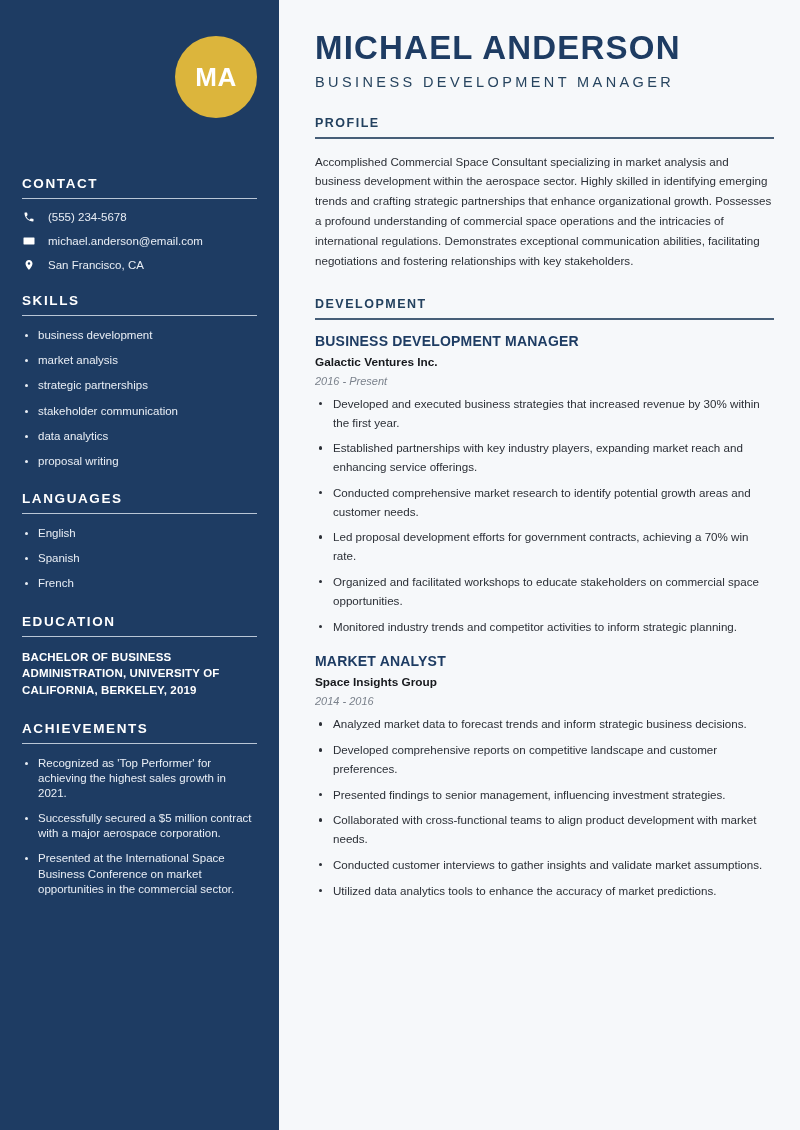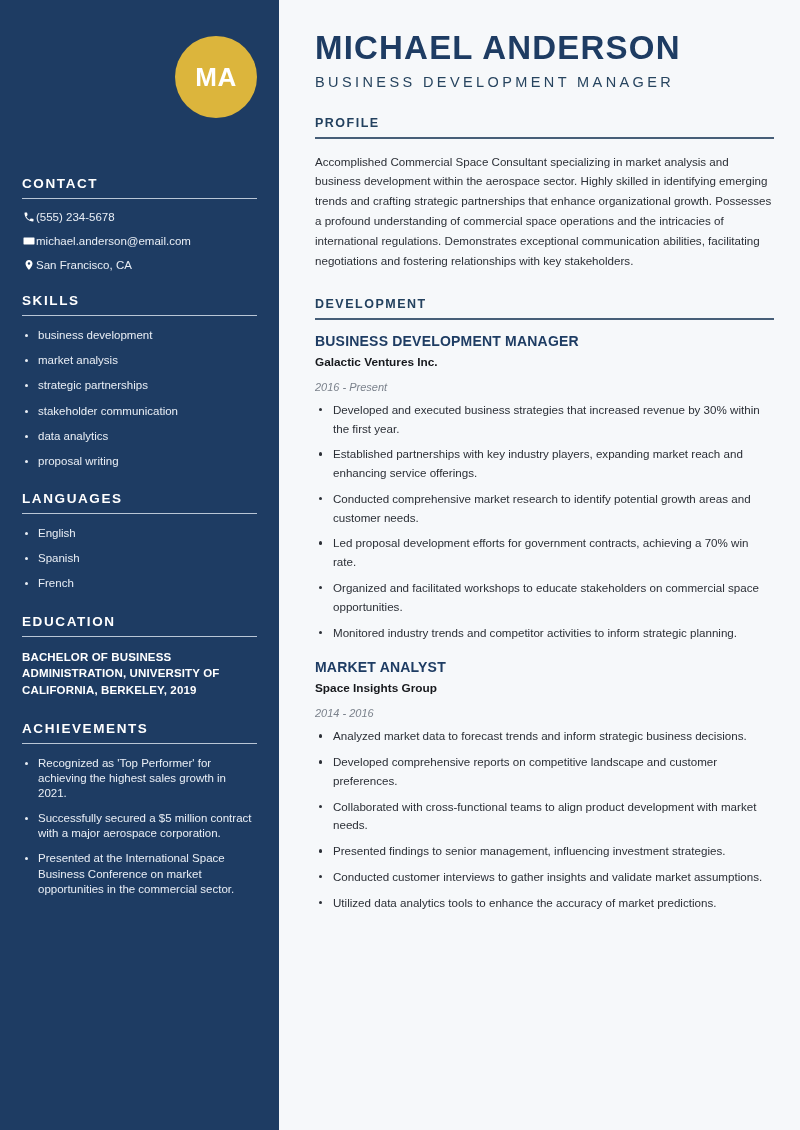--- a/index.html
+++ b/index.html
@@ -67,20 +67,21 @@
 
   .side-rule {
     height: 1px;
     background: #b9c6d6;
     margin-bottom: 12px;
   }
 
   .contact-row {
     display: flex;
     align-items: center;
+    gap: 12px;
     margin-bottom: 12px;
     color: #e9eef5;
     font-size: 11.5px;
   }
 
   .contact-icon {
     width: 14px;
     min-width: 14px;
     display: flex;
     align-items: center;
@@ -179,21 +180,21 @@
     color: #16181c;
     font-size: 11.8px;
     font-weight: bold;
     margin-top: 6px;
   }
 
   .exp-dates {
     color: #7b828c;
     font-size: 11px;
     font-style: italic;
-    margin-top: 12px;
+    margin-top: 6px;
     margin-bottom: 8px;
   }
 
   ul.exp-list { list-style: none; }
 
   ul.exp-list li {
     position: relative;
     color: #2b2f36;
     font-size: 11.6px;
     line-height: 1.62;
@@ -325,22 +326,22 @@
         </ul>
       </div>
 
       <div class="exp-entry">
         <div class="exp-title">MARKET ANALYST</div>
         <div class="exp-company">Space Insights Group</div>
         <div class="exp-dates">2014 - 2016</div>
         <ul class="exp-list">
           <li>Analyzed market data to forecast trends and inform strategic business decisions.</li>
           <li>Developed comprehensive reports on competitive landscape and customer preferences.</li>
+          <li>Presented findings to senior management, influencing investment strategies.</li>
           <li>Collaborated with cross-functional teams to align product development with market needs.</li>
-          <li>Presented findings to senior management, influencing investment strategies.</li>
           <li>Conducted customer interviews to gather insights and validate market assumptions.</li>
           <li>Utilized data analytics tools to enhance the accuracy of market predictions.</li>
         </ul>
       </div>
 
     </section>
 
   </main>
 
 </div>

